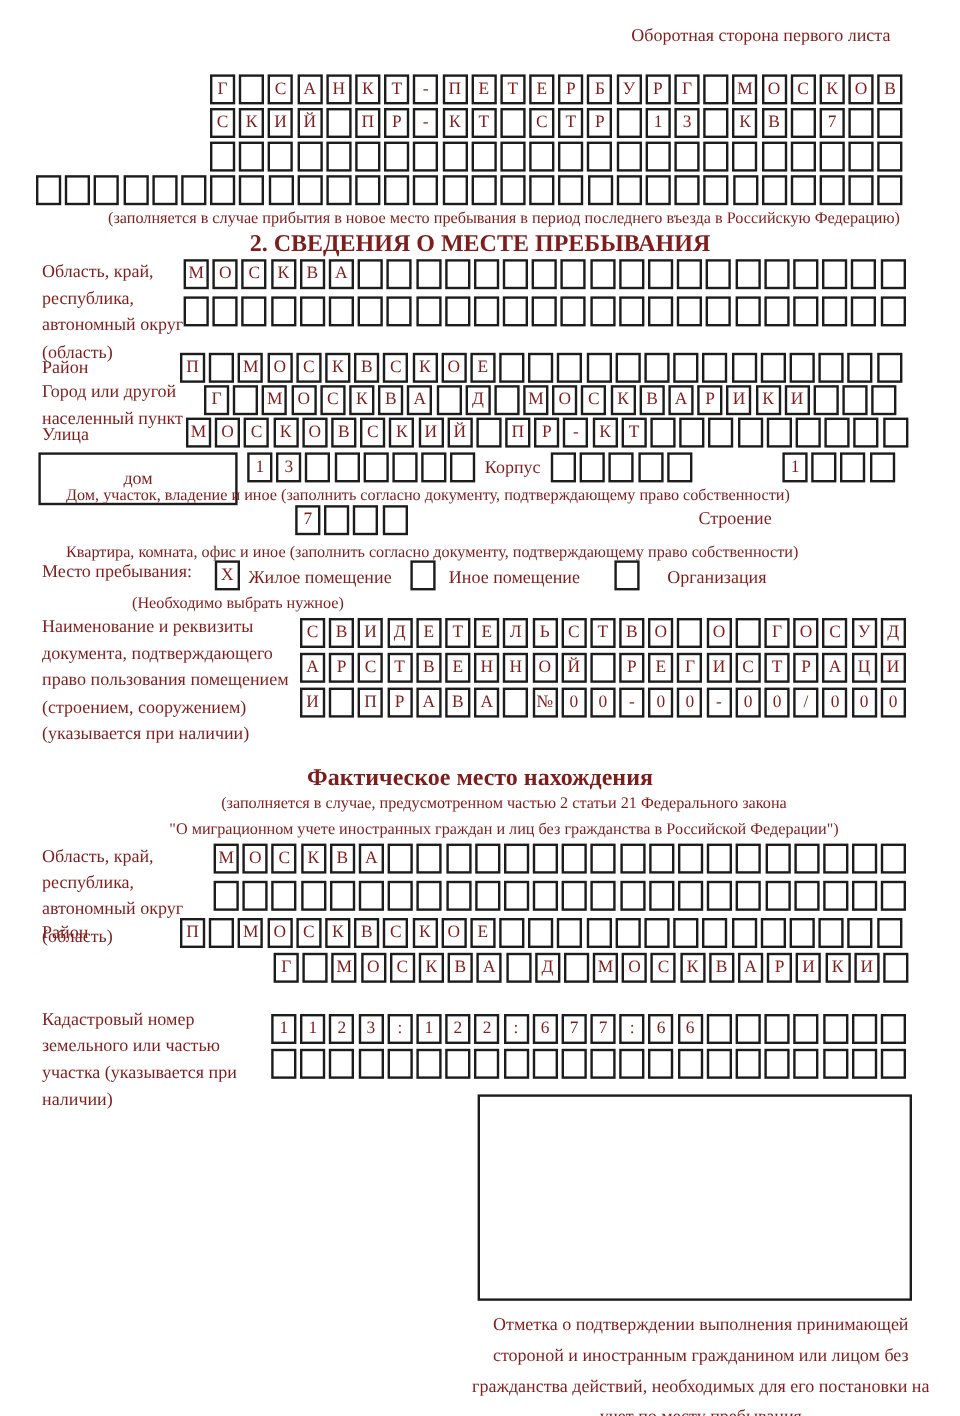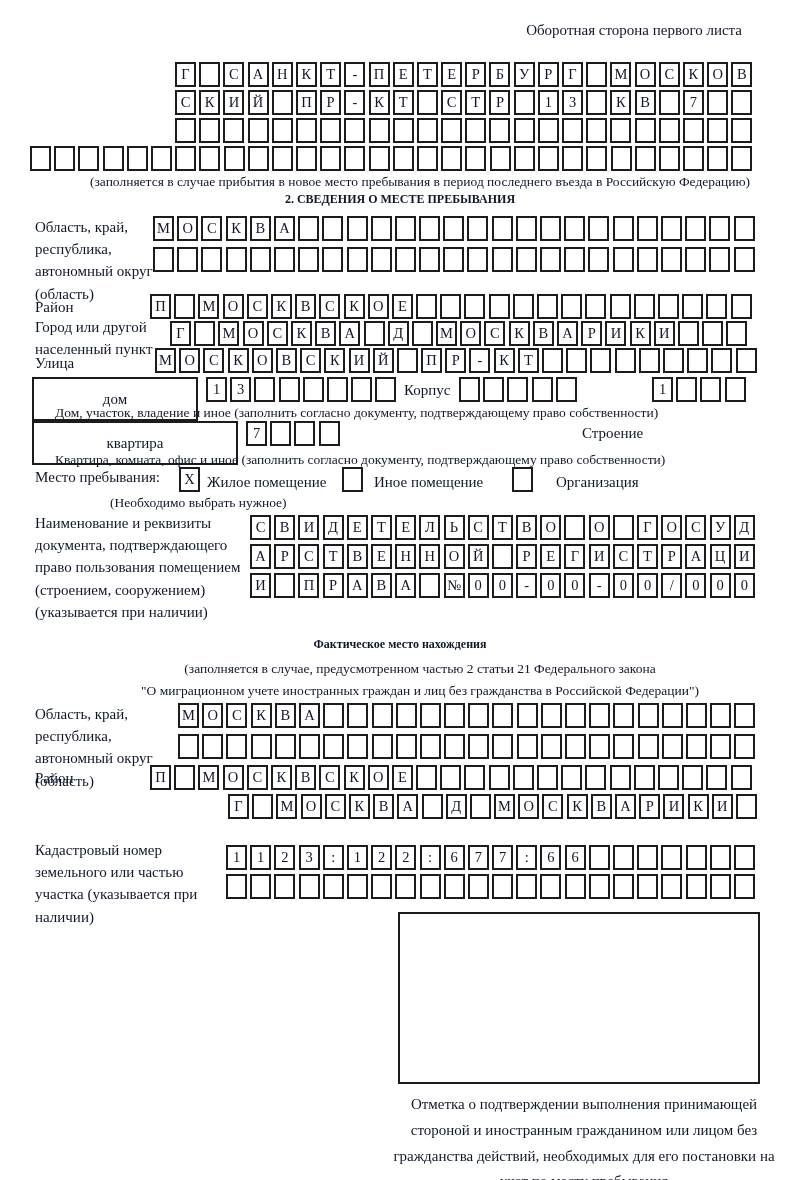--- a/index.html
+++ b/index.html
@@ -1,23 +1,23 @@
 <!DOCTYPE html>
 <html><head>
 <meta charset="utf-8">
 <style>
   html,body{margin:0;padding:0;background:#fff;}
   .page{
     position:relative;width:800px;height:1180px;background:#ffffff;
-    font-family:"Liberation Serif", serif;color:#0f172a;overflow:hidden;
+    font-family:"Liberation Serif", serif;color:#7f1d1d;overflow:hidden;
   }
   .abs{position:absolute;}
   .label{font-size:15px;line-height:1.48;}
   .small{font-size:13.5px;padding-left:20px;}
-  .title{font-weight:bold;font-size:12px;text-align:center;left:0;width:800px;}
+  .title{font-weight:bold;font-size:20px;text-align:center;left:0;width:800px;}
   .center{text-align:center;left:0;width:800px;}
   .cellrow{position:absolute;display:flex;gap:3.2px;}
   .cell{
     box-sizing:border-box;flex:0 0 21px;width:21px;height:25px;
     border:2px solid #1c1c1c;display:flex;align-items:center;justify-content:center;
     font-size:14.5px;line-height:1;background:#fff;
   }
   .widebox{
     box-sizing:border-box;border:2px solid #1c1c1c;height:44px;
     display:flex;align-items:center;justify-content:center;font-size:15px;background:#fff;
@@ -308,21 +308,20 @@
     </div>
   <div class="abs label" style="left:582px;top:379px;margin-top:43px;">Строение</div>
   <div class="cellrow" style="left:652px;top:377px;">
       <div class="cell">1</div>
       <div class="cell"></div>
       <div class="cell"></div>
       <div class="cell"></div>
     </div>
   <div class="abs small" style="left:35px;top:405px;">Дом, участок, владение и иное (заполнить согласно документу, подтверждающему право собственности)</div>
 
-  <div class="abs widebox" style="left:32px;top:421px;width:206px;">квартира</div>
   <div class="cellrow" style="left:246px;top:421px;">
       <div class="cell">7</div>
       <div class="cell"></div>
       <div class="cell"></div>
       <div class="cell"></div>
     </div>
   <div class="abs small" style="left:35px;top:452px;">Квартира, комната, офис и иное (заполнить согласно документу, подтверждающему право собственности)</div>
 
   <div class="abs label" style="left:35px;top:446px;margin-top:20px;">Место пребывания:</div>
   <div class="abs cell" style="left:179px;top:467px;">X</div>

